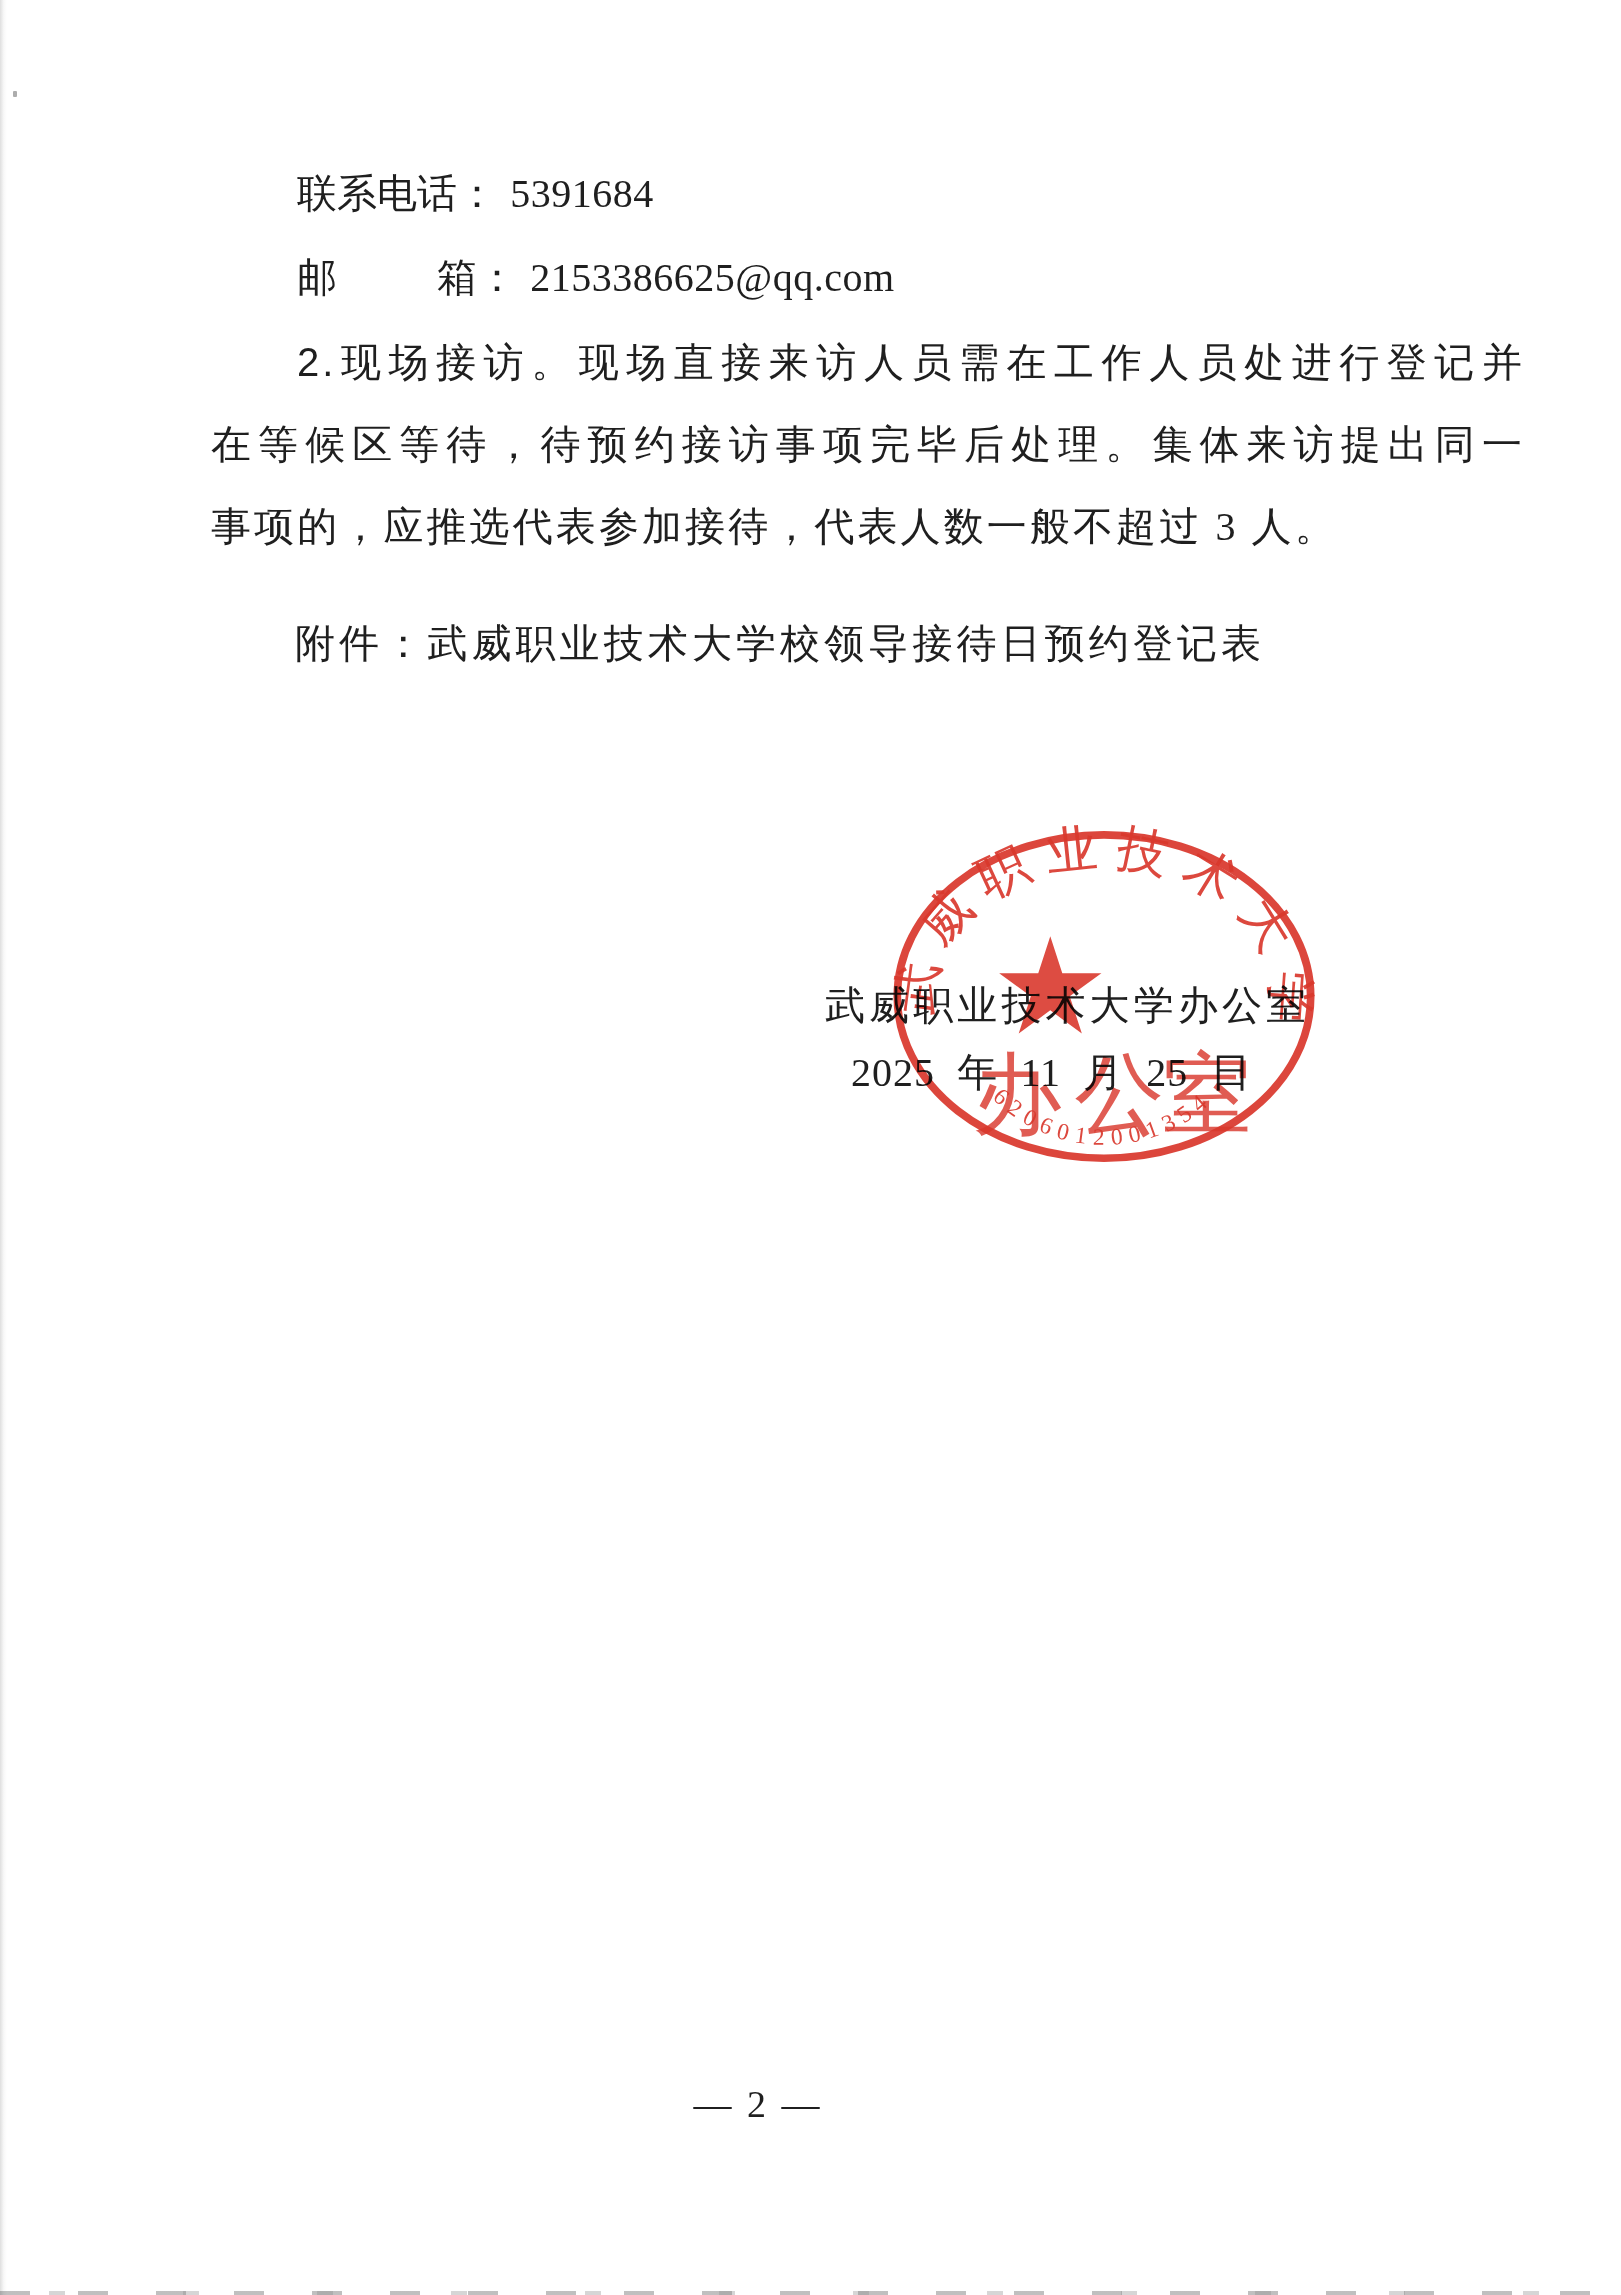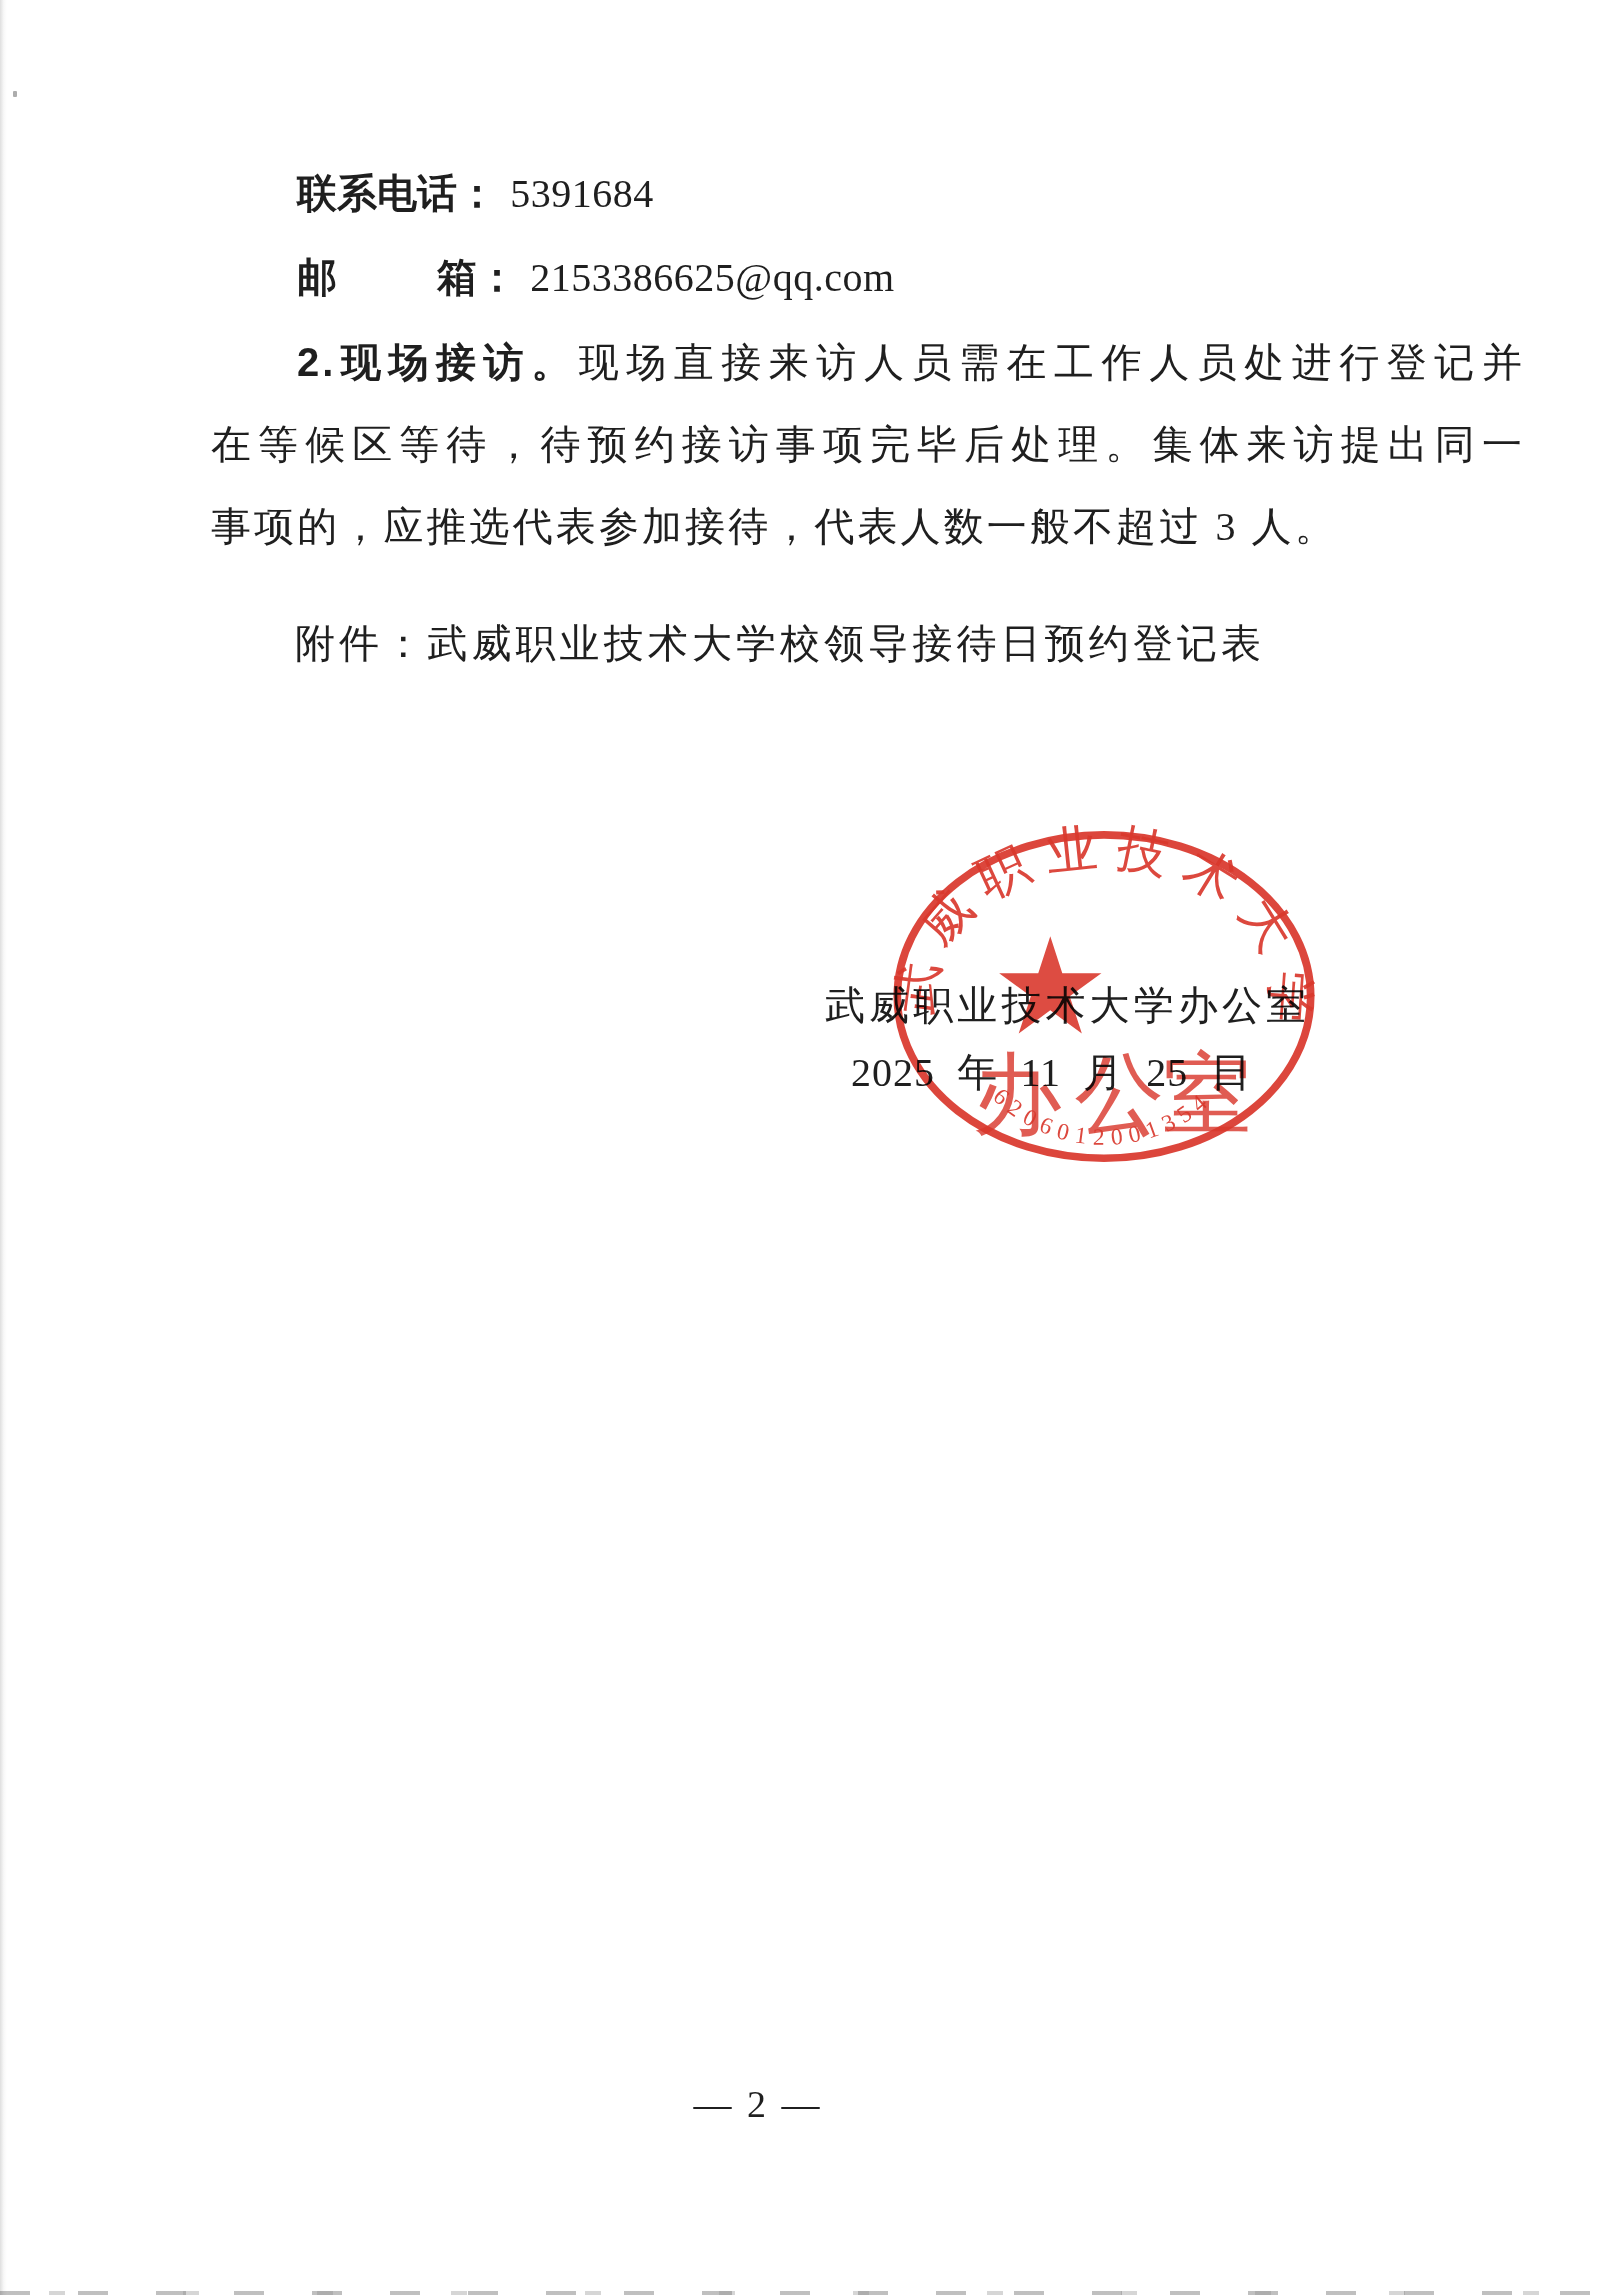--- a/index.html
+++ b/index.html
@@ -22,21 +22,21 @@
     background:rgba(40,40,40,.38); border-radius:1px;
   }
   .edge-bottom {
     position:absolute; left:0; bottom:0; width:100%; height:3.6px; opacity:.55;
     background:
       repeating-linear-gradient(90deg, rgba(45,45,45,.55) 0 30px, rgba(0,0,0,0) 30px 78px),
       repeating-linear-gradient(90deg, rgba(0,0,0,0) 0 49px, rgba(70,70,70,.4) 49px 65px, rgba(0,0,0,0) 65px 134px);
   }
 
   .line { position:absolute; white-space:nowrap; line-height:1.08; font-size:40px; }
-  .bold-sans { font-family:"Liberation Sans","DejaVu Sans",sans-serif; font-weight:bold; }
+  .bold-sans { font-family:"Liberation Sans","DejaVu Sans",sans-serif; font-weight:normal; }
 
   
   .contact-phone { left:297px; top:172px; }
   .contact-email { left:297px; top:256px; }
   .label-spread {
     display:inline-flex; width:180px; justify-content:space-between; vertical-align:bottom;
   }
   .label-spread i { font-style:normal; }
   .contact-value { margin-left:13.3px; letter-spacing:0.5px; }
 

